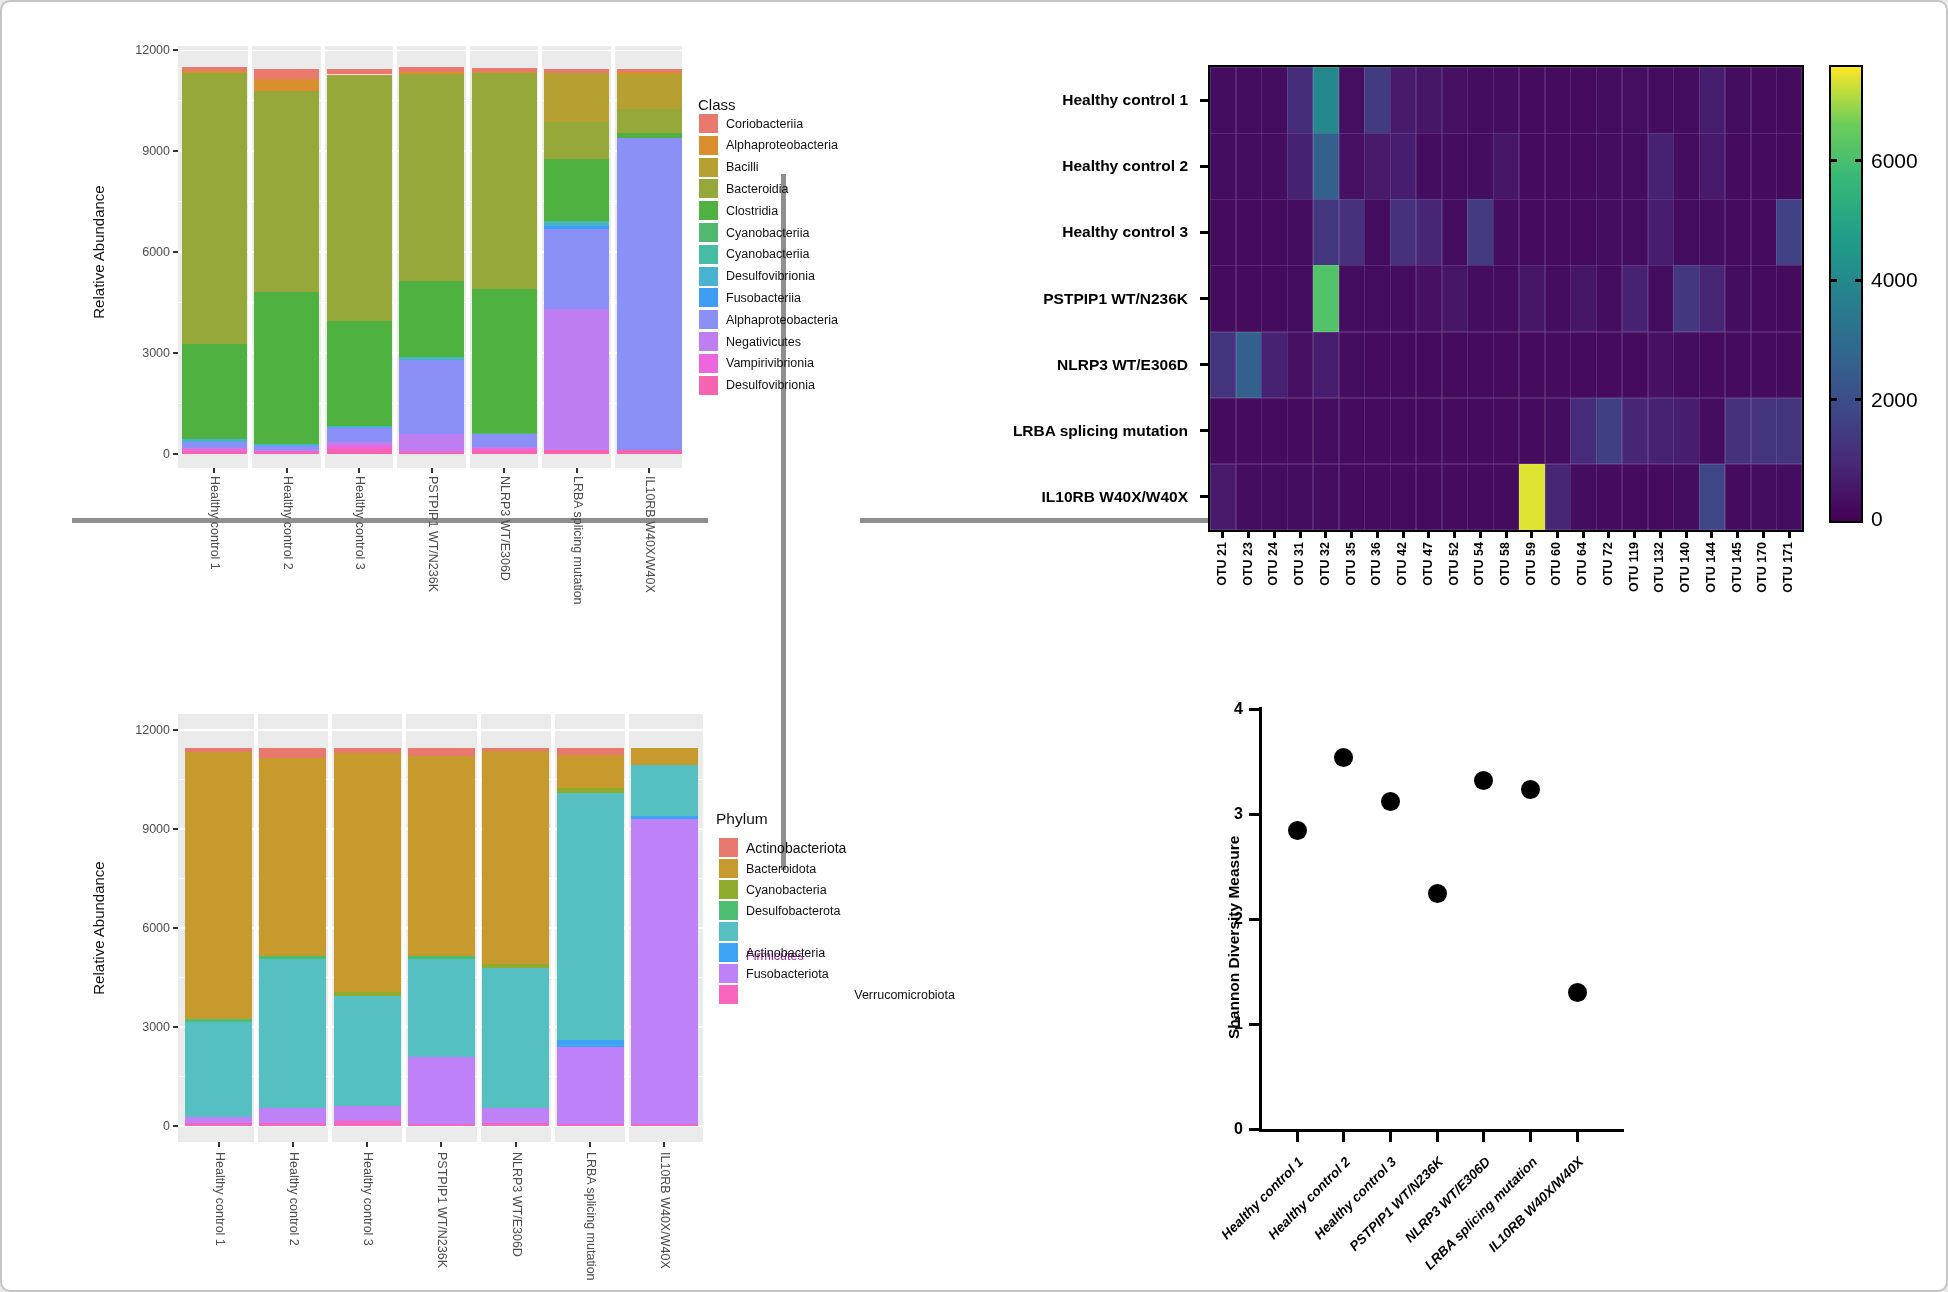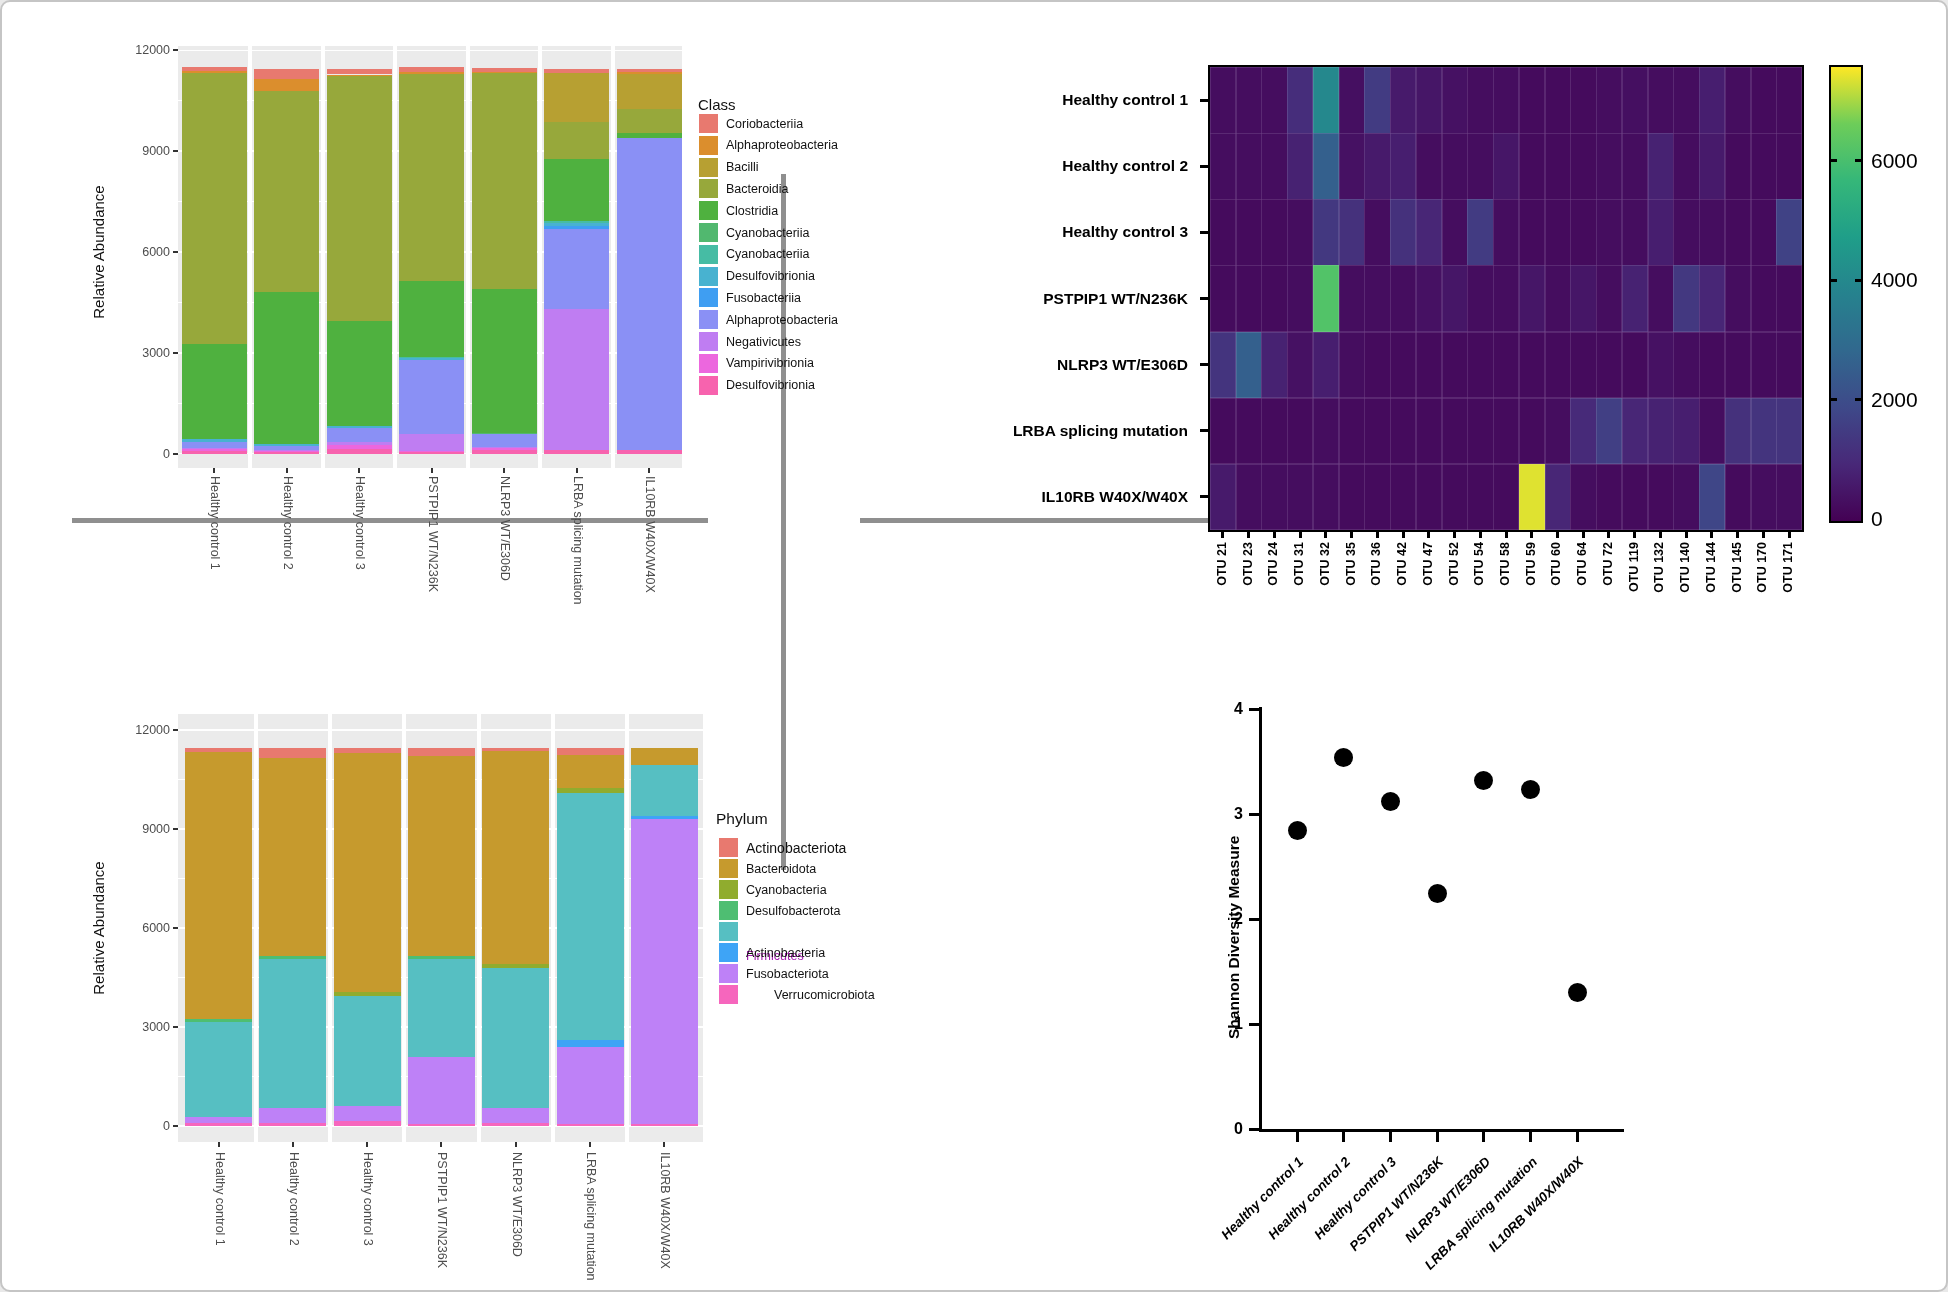--- a/index.html
+++ b/index.html
@@ -255,21 +255,21 @@
       <div style="position: absolute; left: 744px; top: 879.5px; width: 200px; height: 16px; line-height: 16px; font-size: 12.5px; color: rgb(17, 17, 17);">Cyanobacteria</div>
       <div style="position: absolute; left: 717px; top: 899px; width: 19px; height: 19px; background: rgb(78, 190, 114);"></div>
       <div style="position: absolute; left: 744px; top: 900.5px; width: 200px; height: 16px; line-height: 16px; font-size: 12.5px; color: rgb(17, 17, 17);">Desulfobacterota</div>
       <div style="position: absolute; left: 717px; top: 920px; width: 19px; height: 19px; background: rgb(86, 191, 194);"></div>
       <div style="position: absolute; left: 744px; top: 946px; width: 200px; height: 16px; line-height: 16px; font-size: 12.5px; color: #a21caf;">Firmicutes</div>
       <div style="position: absolute; left: 717px; top: 941px; width: 19px; height: 19px; background: rgb(62, 164, 246);"></div>
       <div style="position: absolute; left: 744px; top: 942.5px; width: 200px; height: 16px; line-height: 16px; font-size: 12.5px; color: rgb(17, 17, 17);">Actinobacteria</div>
       <div style="position: absolute; left: 717px; top: 962px; width: 19px; height: 19px; background: rgb(190, 129, 247);"></div>
       <div style="position: absolute; left: 744px; top: 963.5px; width: 200px; height: 16px; line-height: 16px; font-size: 12.5px; color: rgb(17, 17, 17);">Fusobacteriota</div>
       <div style="position: absolute; left: 717px; top: 983px; width: 19px; height: 19px; background: rgb(246, 102, 189);"></div>
-      <div style="position: absolute; left: 772px; top: 984.5px; width: 200px; height: 16px; line-height: 16px; font-size: 12.5px; color: rgb(17, 17, 17);">Verrucomicrobiota</div>
+      <div style="position: absolute; left: 753px; top: 984.5px; width: 200px; height: 16px; line-height: 16px; font-size: 12.5px; color: rgb(17, 17, 17); text-align: right;">Verrucomicrobiota</div>
       <div class="hm-cell" style="position: absolute; left: 1208px; top: 65px; width: 26.2391px; height: 66.6429px; background: rgb(69, 13, 95);"></div>
       <div class="hm-cell" style="position: absolute; left: 1233.74px; top: 65px; width: 26.2391px; height: 66.6429px; background: rgb(69, 13, 95);"></div>
       <div class="hm-cell" style="position: absolute; left: 1259.48px; top: 65px; width: 26.2391px; height: 66.6429px; background: rgb(69, 13, 95);"></div>
       <div class="hm-cell" style="position: absolute; left: 1285.22px; top: 65px; width: 26.2391px; height: 66.6429px; background: rgb(70, 45, 123);"></div>
       <div class="hm-cell" style="position: absolute; left: 1310.96px; top: 65px; width: 26.2391px; height: 66.6429px; background: rgb(37, 136, 141);"></div>
       <div class="hm-cell" style="position: absolute; left: 1336.7px; top: 65px; width: 26.2391px; height: 66.6429px; background: rgb(69, 15, 97);"></div>
       <div class="hm-cell" style="position: absolute; left: 1362.43px; top: 65px; width: 26.2391px; height: 66.6429px; background: rgb(66, 59, 130);"></div>
       <div class="hm-cell" style="position: absolute; left: 1388.17px; top: 65px; width: 26.2391px; height: 66.6429px; background: rgb(71, 26, 107);"></div>
       <div class="hm-cell" style="position: absolute; left: 1413.91px; top: 65px; width: 26.2391px; height: 66.6429px; background: rgb(70, 22, 103);"></div>
       <div class="hm-cell" style="position: absolute; left: 1439.65px; top: 65px; width: 26.2391px; height: 66.6429px; background: rgb(70, 17, 99);"></div>

